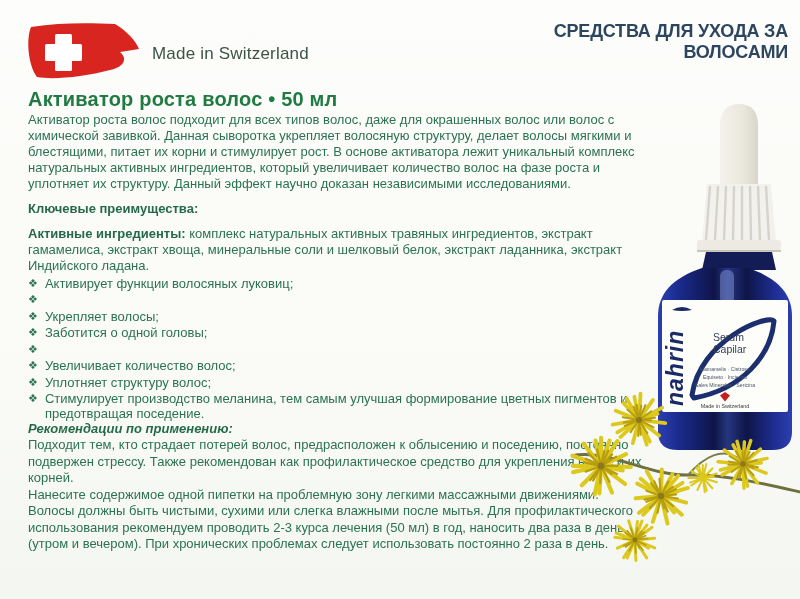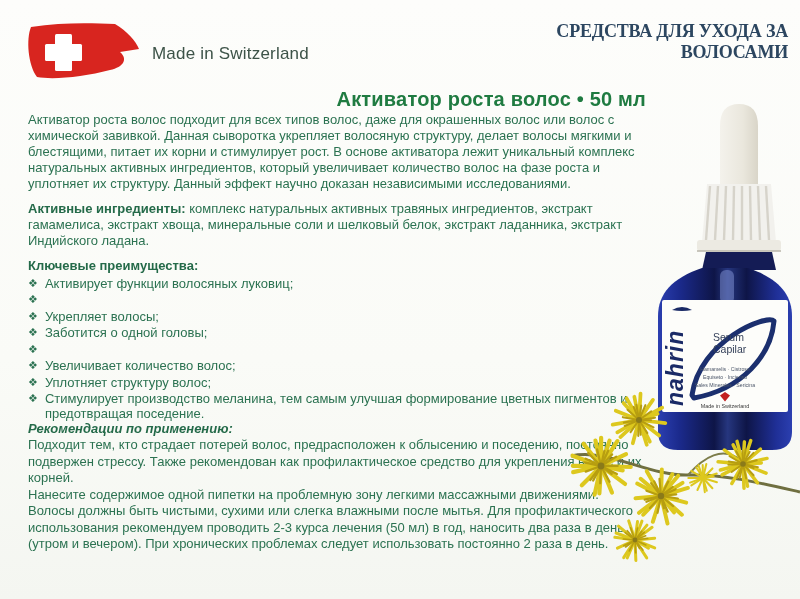--- a/index.html
+++ b/index.html
@@ -11,29 +11,29 @@
   }
   
   .flag-wrap { position:absolute; left:24px; top:21px; width:122px; height:64px; }
   .made-in-label {
     position:absolute; left:152px; top:44px;
     font-size:17px; color:#3d5348; letter-spacing:0.2px;
   }
   .category-title {
     position:absolute; right:12px; top:21px; width:340px;
     font-size:18px; font-weight:bold; color:#2c4660;
-    text-align:right; letter-spacing:-0.2px;font-family:Liberation Serif, serif;
+    text-align:right; letter-spacing:-0.2px;
   }
   
   .content {
     position:absolute; left:28px; top:88px; width:618px;
     color:#2b7251; font-size:13px; line-height:16px;
   }
   .product-title {
-    text-align:right; color:#1f7b41; font-size:20px; font-weight:bold;
+    text-align:left; color:#1f7b41; font-size:20px; font-weight:bold;
     line-height:22px; margin-bottom:2px; letter-spacing:0.2px;
   }
   .content b { color:#246a49; }
   .sec { margin-top:9px; }
   ul.benefits { list-style:none; margin-top:1px; }
   ul.benefits li { display:flex; gap:7px; line-height:15px; margin-top:1.5px; }
   ul.benefits .bullet { flex:0 0 auto; font-size:11px; line-height:15px; color:#2b7251; }
   .usage p { margin:0; line-height:16.5px; }
   .usage .head { line-height:16px;font-style:italic; }
   
@@ -56,23 +56,23 @@
     </svg>
   </div>
   <div class="made-in-label">Made in Switzerland</div>
   <div class="category-title">СРЕДСТВА ДЛЯ УХОДА ЗА ВОЛОСАМИ</div>
 
   <div class="content">
     <div class="product-title">Активатор роста волос • 50 мл</div>
 
     <p>Активатор роста волос подходит для всех типов волос, даже для окрашенных волос или волос с химической завивкой. Данная сыворотка укрепляет волосяную структуру, делает волосы мягкими и блестящими, питает их корни и стимулирует рост. В основе активатора лежит уникальный комплекс натуральных активных ингредиентов, который увеличивает количество волос на фазе роста и уплотняет их структуру. Данный эффект научно доказан независимыми исследованиями.</p>
 
+    <p class="sec"><b>Ключевые преимущества:</b></p>
+
     <p class="sec"><b>Активные ингредиенты:</b><span> комплекс натуральных активных травяных ингредиентов, экстракт гамамелиса, экстракт хвоща, минеральные соли и шелковый белок, экстракт ладанника, экстракт Индийского ладана.</span></p>
-
-    <p class="sec"><b>Ключевые преимущества:</b></p>
     <ul class="benefits">
       <li>
           <span class="bullet">❖</span>
           <span>Активирует функции волосяных луковиц;</span>
         </li>
       <li>
           <span class="bullet">❖</span>
         </li>
       <li>
           <span class="bullet">❖</span>

